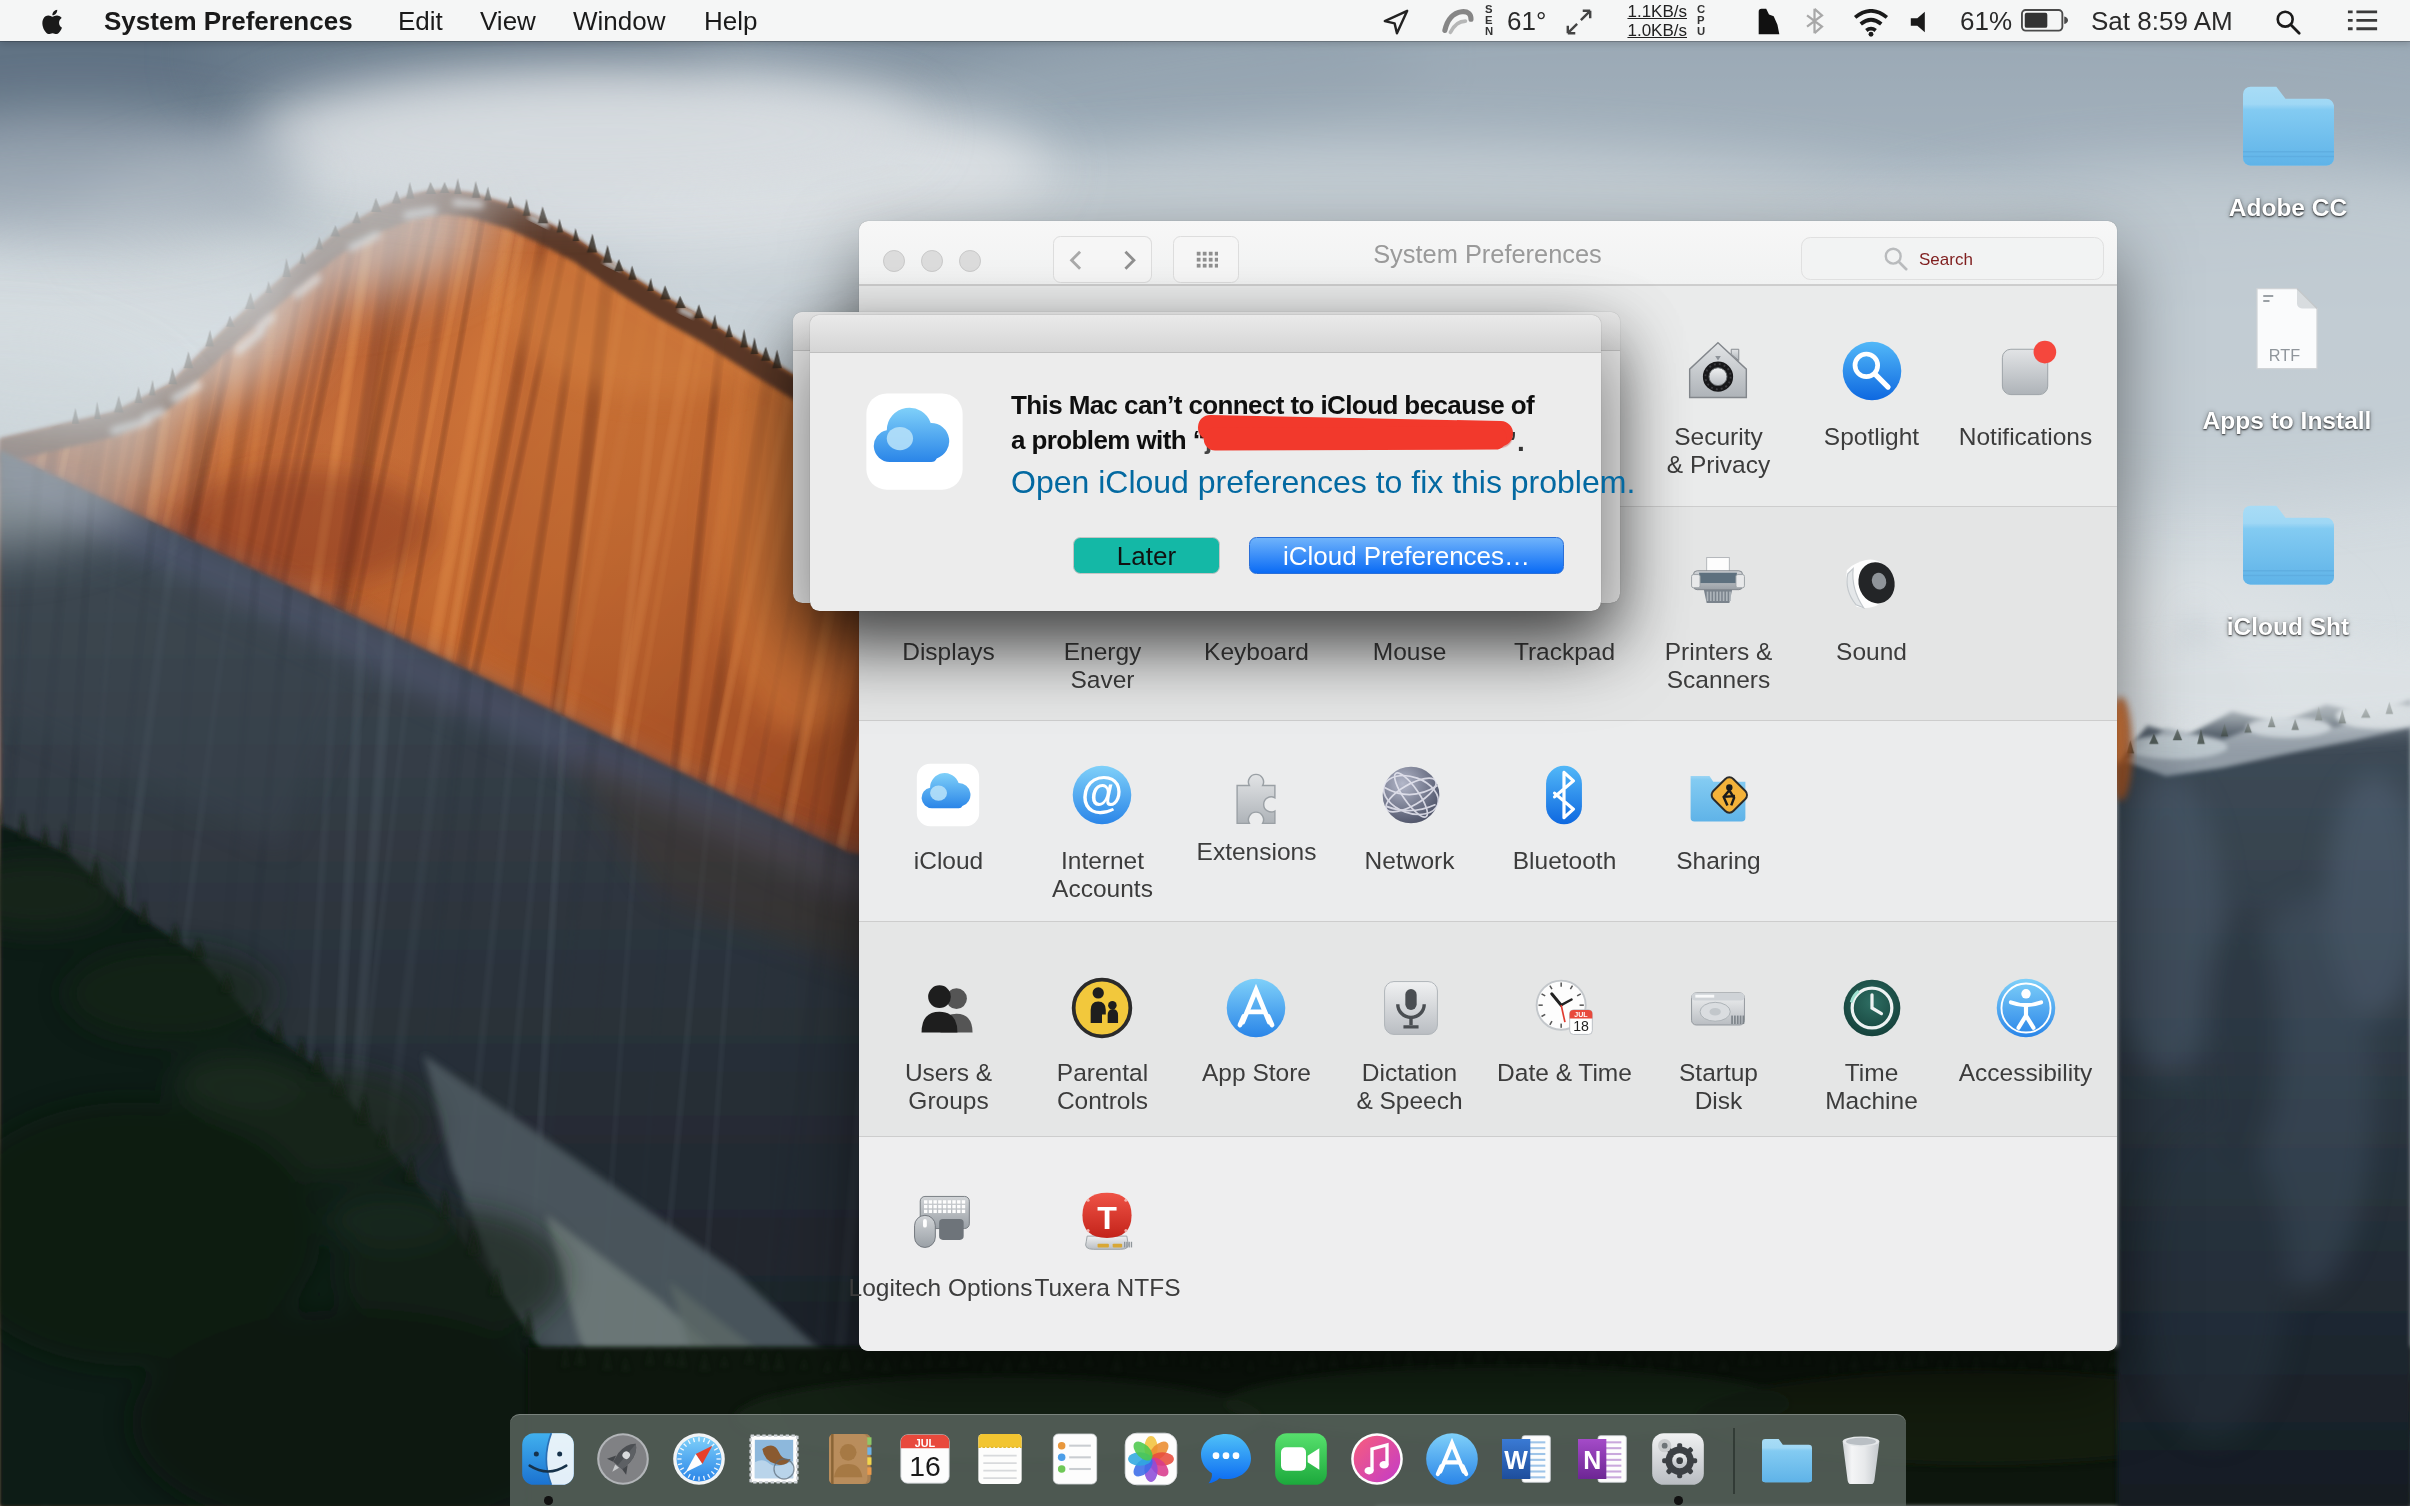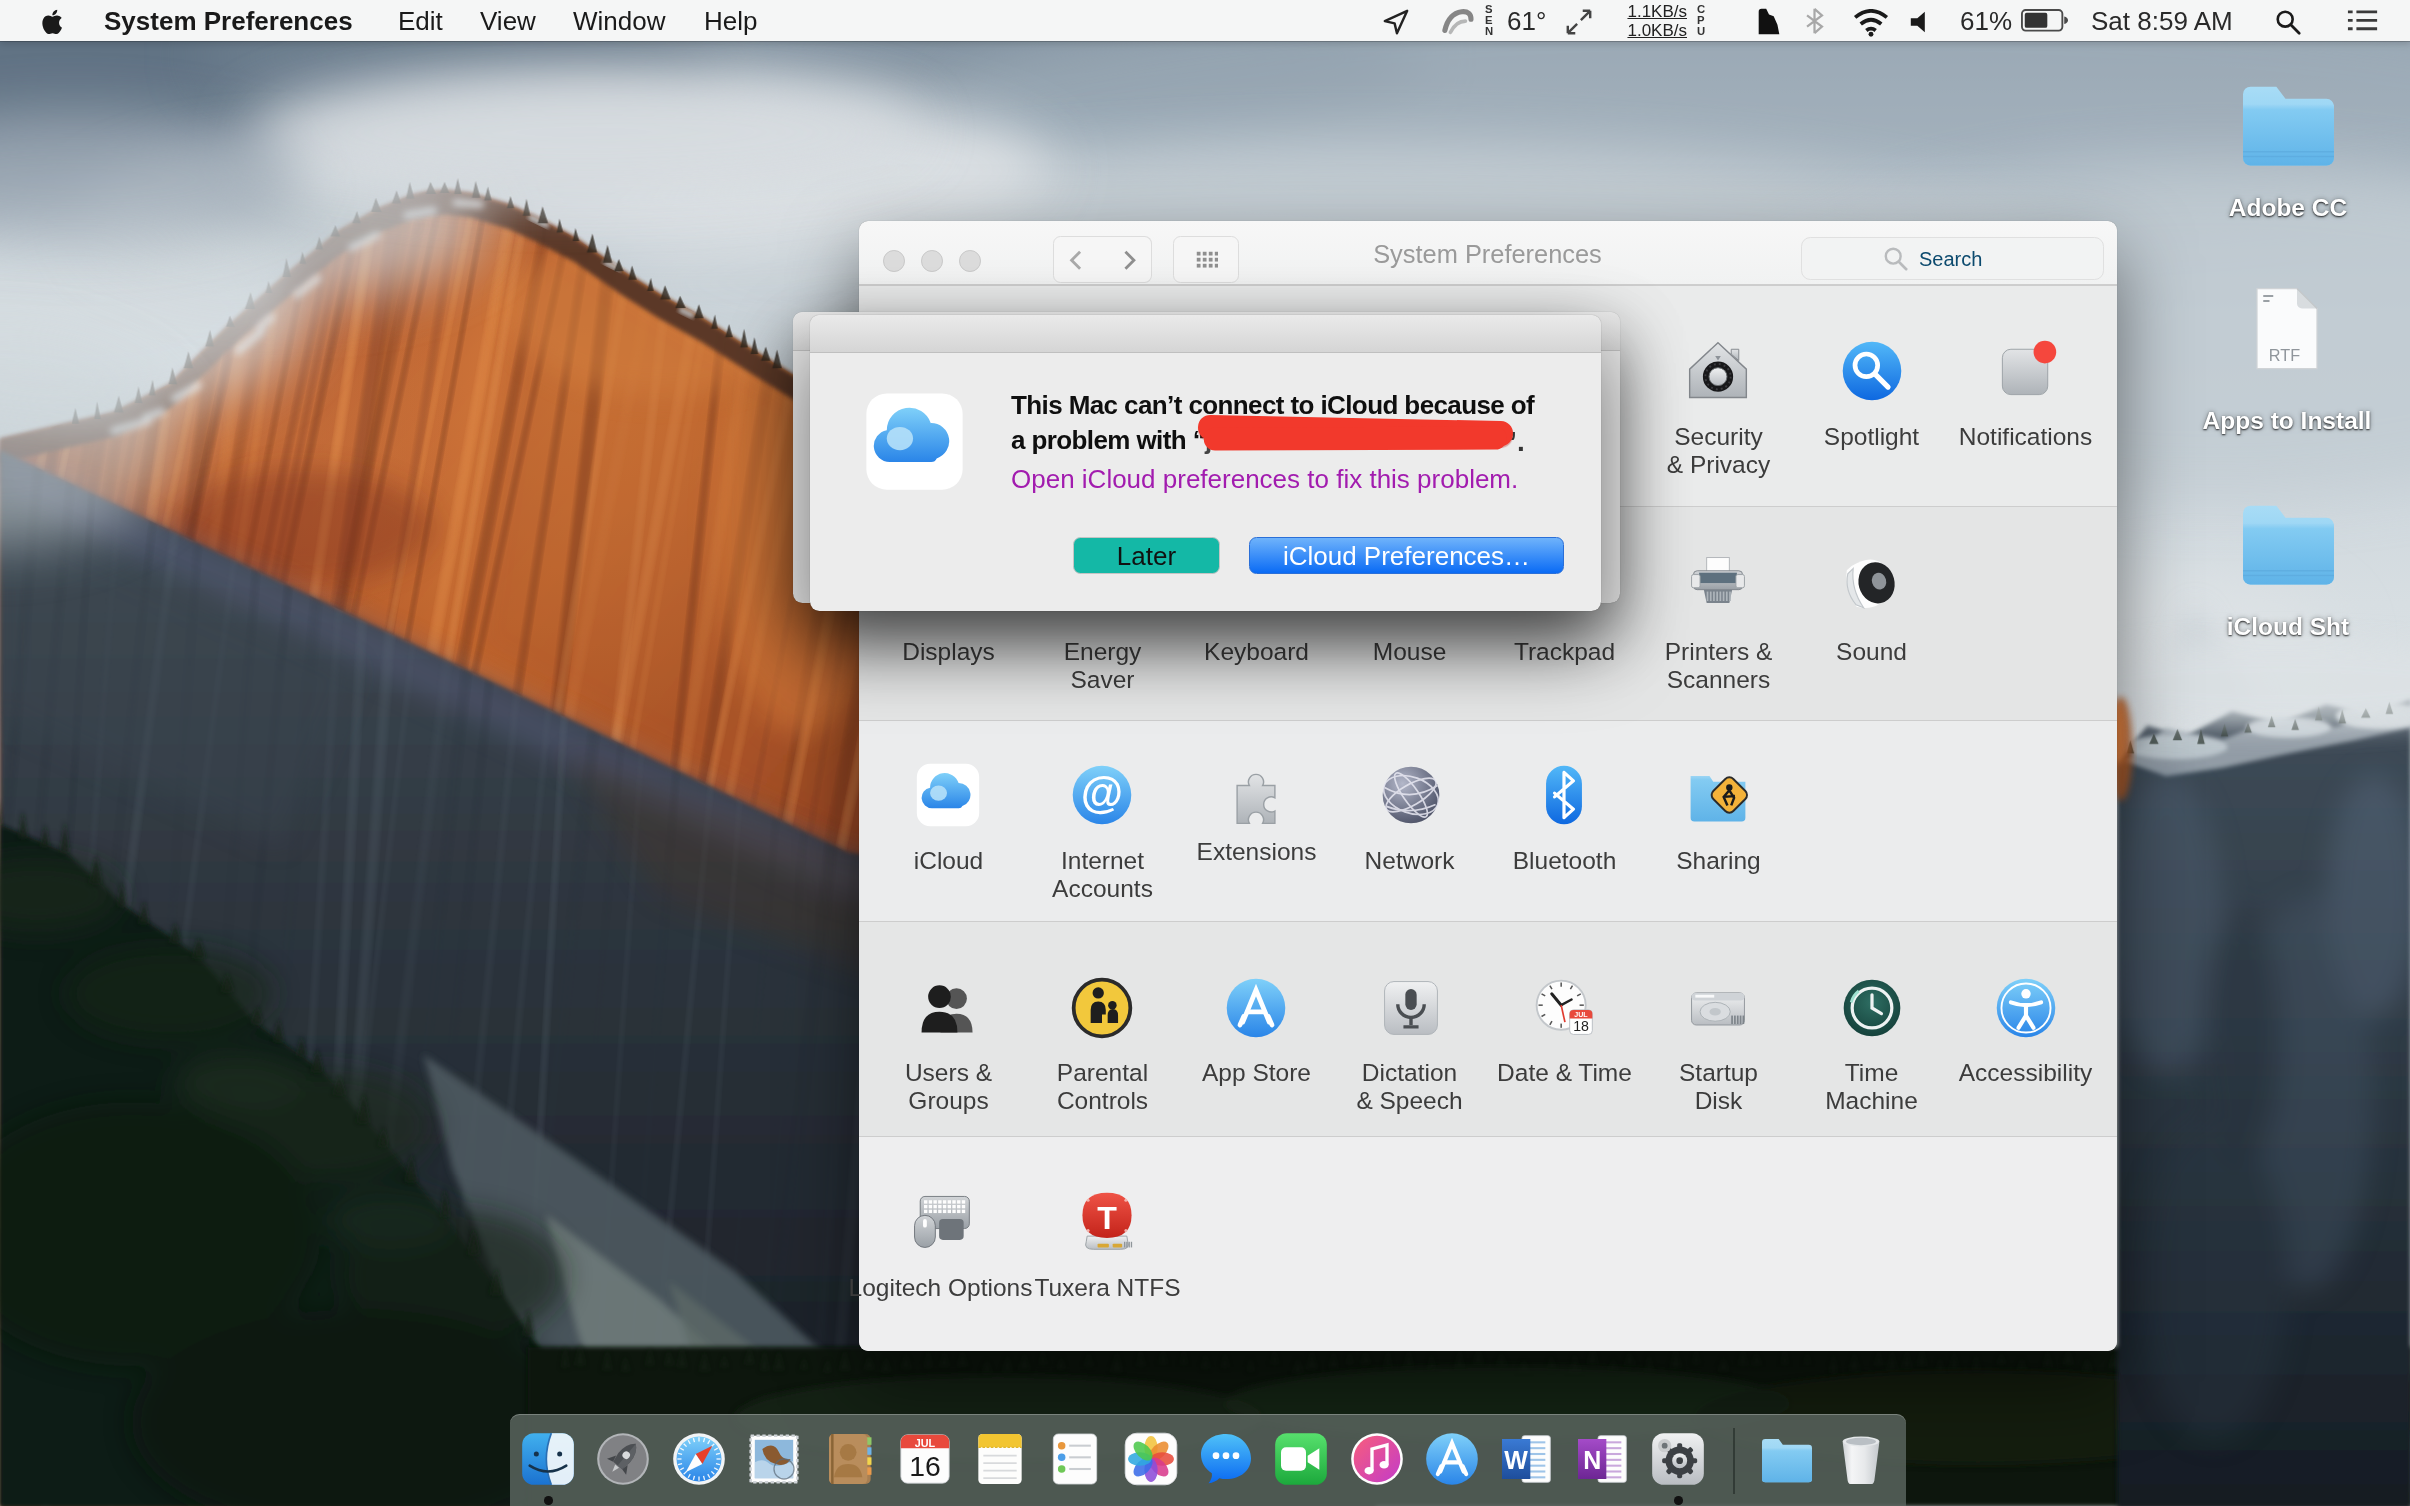--- a/index.html
+++ b/index.html
@@ -680,21 +680,21 @@
     <rect x="16.8" y="16.8" width="4" height="4" fill="#8f8f8f"></rect>
     <rect x="23.200000000000003" y="16.8" width="4" height="4" fill="#8f8f8f"></rect>
   </svg>
 <div id="sptitle">System Preferences</div>
 <div id="spsearch"></div>
 <svg class="abs" style="left:1062px;top:247px;z-index:13" width="0" height="0"></svg>
 <svg class="abs" style="left:1883px;top:246px;z-index:13" width="26" height="26" viewBox="0 0 28 28">
     <circle cx="11" cy="11" r="8" fill="none" stroke="#b9bbbd" stroke-width="2.6"></circle>
     <path d="M17 17 L25 25" stroke="#b9bbbd" stroke-width="2.8" stroke-linecap="round"></path>
   </svg>
-<div class="abs" style="left:1919px;top:237px;width:113px;height:32px;line-height:45px;font-size:20px;color:#0c4a6e;z-index:13;">Search</div>
+<div class="abs" style="left:1919px;top:237px;width:113px;height:32px;line-height:45px;font-size:17px;color:#7f1d1d;z-index:13;">Search</div>
 <svg class="icn" style="left:1684px;top:337px" viewBox="0 0 72 72">
     <path d="M36 6 L66 34 V64 H6 V34 Z" fill="url(#gGray)" stroke="#83878c" stroke-width="1.5"></path>
     <path d="M50 13 h8 v12 l-8-7z" fill="url(#gGray)" stroke="#83878c"></path>
     <circle cx="36" cy="42" r="16" fill="#18181a"></circle>
     <circle cx="36" cy="42" r="9.5" fill="url(#gSilver)" stroke="#6a6e72"></circle>
     <circle cx="36" cy="42" r="13.4" fill="none" stroke="#3c3c40" stroke-width="2" stroke-dasharray="2 3.3"></circle>
     <path d="M33 20 h6 l-3 5z" fill="#8d9298"></path>
   </svg>
 <div class="ilab" style="left:1629px;top:423px">Security<br>&amp; Privacy</div>
 <svg class="icn" style="left:1838px;top:337px" viewBox="0 0 72 72">
@@ -939,21 +939,21 @@
 <div id="dlgback"></div>
 <div id="dlg">
     <div id="dlgtb"></div>
   </div>
 <svg class="abs" style="left:862px;top:389px;z-index:22" width="105" height="105" viewBox="0 0 72 72">
     <rect x="3" y="3" width="66" height="66" rx="14" fill="#fff"></rect>
     <path d="M19 50 a11,11 0 0 1 -2-21.8 a15.5,15.5 0 0 1 30.2-4.8 a12.4,12.4 0 0 1 4 24.2 q-1 2.4-3.7 2.4z" fill="url(#gBlue2)"></path>
     <ellipse cx="26" cy="34" rx="9" ry="8" fill="#b5e0f8" opacity="0.9"></ellipse>
   </svg>
 <div class="abs" style="left:1011px;top:388px;white-space:nowrap;font-size:26px;letter-spacing:-0.6px;line-height:35px;font-weight:bold;color:#0f0f0f;z-index:22;">This Mac can’t connect to iCloud because of<br>a problem with “<span style="color:#444">jo</span></div>
-<div class="abs" style="left:1011px;top:464px;white-space:nowrap;font-size:26px;color:#a21caf;z-index:22;">Open iCloud preferences to fix this problem.</div>
+<div class="abs" style="left:1011px;top:464px;white-space:nowrap;font-size:32px;color:#0369a1;z-index:22;">Open iCloud preferences to fix this problem.</div>
 <div id="redline"></div>
 <div class="abs" style="left:1503px;top:426px;z-index:22;font-size:28px;font-weight:bold;color:#333;">”.</div>
 <div class="btn" id="btnlater">Later</div>
 <div class="btn" id="btnicp">iCloud Preferences…</div>
 <svg class="abs" style="left:2230px;top:73px;z-index:2" width="117" height="94" viewBox="0 0 72 62">
     <path d="M6 14 a5 5 0 0 1 5-5 h17 l6 8 h27 a5 5 0 0 1 5 5 v34 a5 5 0 0 1 -5 5 H11 a5 5 0 0 1 -5-5z" fill="url(#gFoldTab)"></path>
     <path d="M6 21 h60 v35 a5 5 0 0 1 -5 5 H11 a5 5 0 0 1 -5-5z" fill="url(#gFold)"></path>
     <path d="M6 52 h60 M6 55 h60" stroke="#5aa8dc" stroke-width="1" opacity="0.6"></path>
   </svg>
 <div class="dlabel" style="left:2194px;top:194px;width:188px;">Adobe CC</div>

